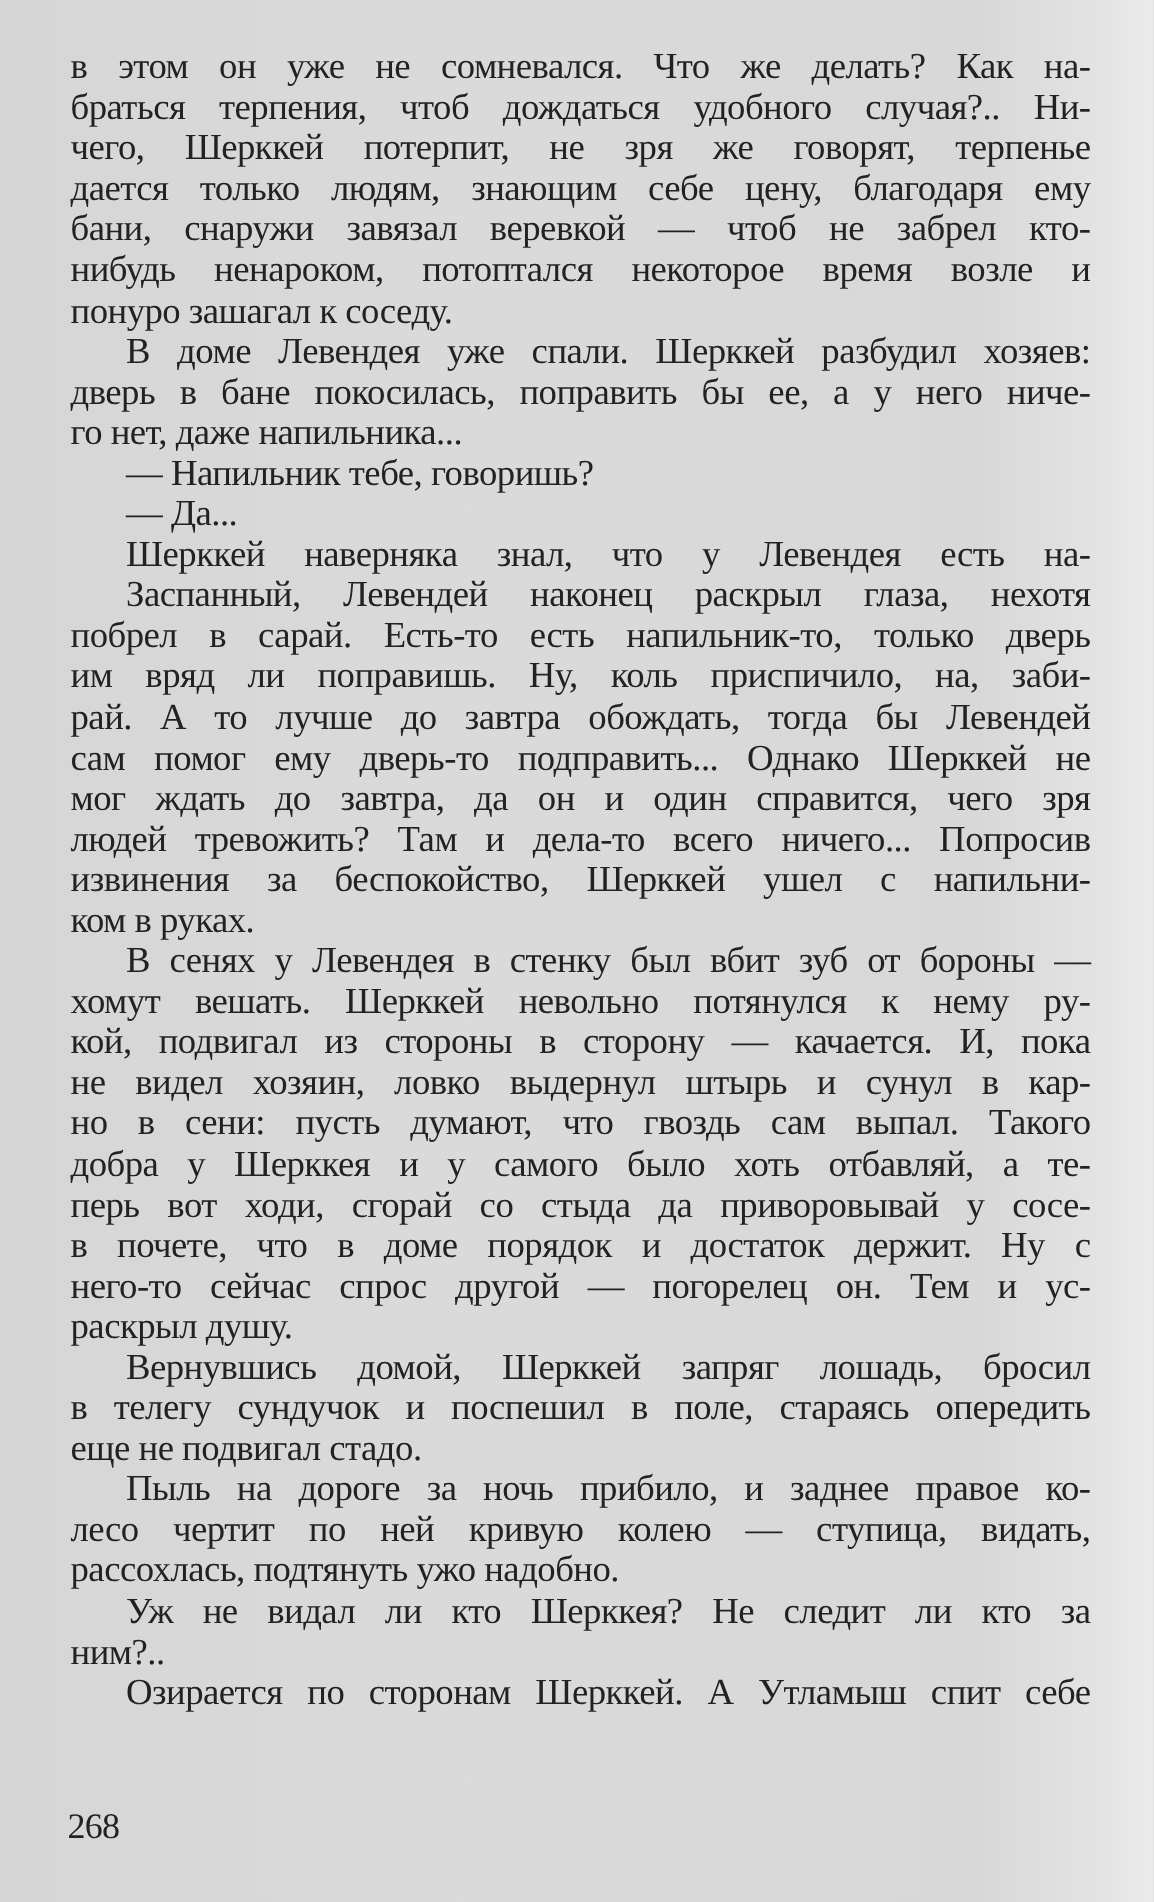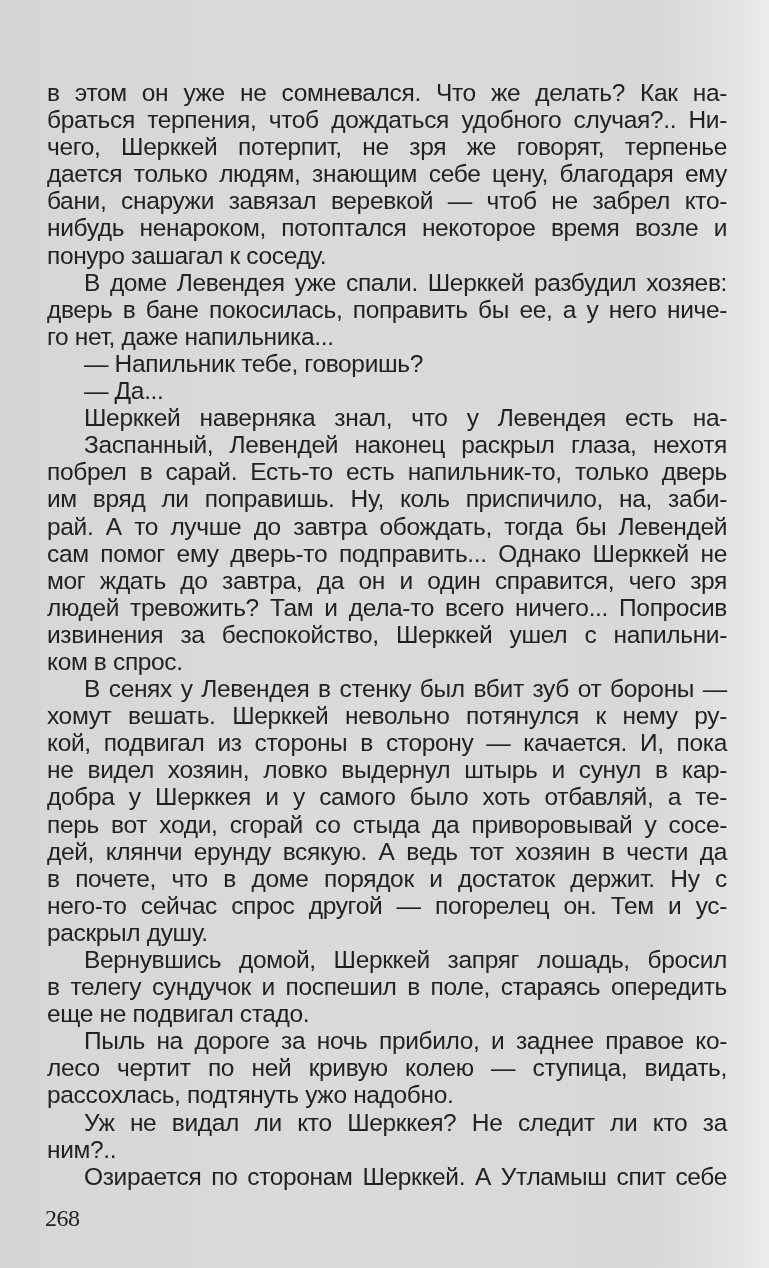--- a/index.html
+++ b/index.html
@@ -18,26 +18,25 @@
     left: 0; top: 0;
     width: 769px;
     height: 1268px;
     background: linear-gradient(to right, #d6d6d6 0%, #dadada 40%, #d8d8d8 85%, #e4e4e4 96%, #ececec 100%);
   }
   .text-block {
     position: absolute;
     left: 47px;
     top: 31px;
     width: 680px;
-    font-family: Liberation Sans, sans-serif;
+    font-family: Liberation Serif, serif;
     font-size: 24.5px;
     line-height: 27.1px;
     color: #222222;
     letter-spacing: -0.35px;
-    margin-top: 48px;
   }
   .line {
     display: block;
     white-space: nowrap;
     text-align: justify;
     text-align-last: justify;
     height: 27.1px;
   }
   .line.last {
     text-align-last: left;
@@ -74,28 +73,28 @@
       <span class="line indent last">— Да...</span>
       <span class="line indent">Шерккей наверняка знал, что у Левендея есть на-</span>
       <span class="line indent">Заспанный, Левендей наконец раскрыл глаза, нехотя</span>
       <span class="line">побрел в сарай. Есть-то есть напильник-то, только дверь</span>
       <span class="line">им вряд ли поправишь. Ну, коль приспичило, на, заби-</span>
       <span class="line">рай. А то лучше до завтра обождать, тогда бы Левендей</span>
       <span class="line">сам помог ему дверь-то подправить... Однако Шерккей не</span>
       <span class="line">мог ждать до завтра, да он и один справится, чего зря</span>
       <span class="line">людей тревожить? Там и дела-то всего ничего... Попросив</span>
       <span class="line">извинения за беспокойство, Шерккей ушел с напильни-</span>
-      <span class="line last">ком в спрос.</span>
+      <span class="line last">ком в руках.</span>
       <span class="line indent">В сенях у Левендея в стенку был вбит зуб от бороны —</span>
       <span class="line">хомут вешать. Шерккей невольно потянулся к нему ру-</span>
       <span class="line">кой, подвигал из стороны в сторону — качается. И, пока</span>
       <span class="line">не видел хозяин, ловко выдернул штырь и сунул в кар-</span>
+      <span class="line">но в сени: пусть думают, что гвоздь сам выпал. Такого</span>
       <span class="line">добра у Шерккея и у самого было хоть отбавляй, а те-</span>
       <span class="line">перь вот ходи, сгорай со стыда да приворовывай у сосе-</span>
-      <span class="line">дей, клянчи ерунду всякую. А ведь тот хозяин в чести да</span>
       <span class="line">в почете, что в доме порядок и достаток держит. Ну с</span>
       <span class="line">него-то сейчас спрос другой — погорелец он. Тем и ус-</span>
       <span class="line last">раскрыл душу.</span>
       <span class="line indent">Вернувшись домой, Шерккей запряг лошадь, бросил</span>
       <span class="line">в телегу сундучок и поспешил в поле, стараясь опередить</span>
       <span class="line last">еще не подвигал стадо.</span>
       <span class="line indent">Пыль на дороге за ночь прибило, и заднее правое ко-</span>
       <span class="line">лесо чертит по ней кривую колею — ступица, видать,</span>
       <span class="line last">рассохлась, подтянуть ужо надобно.</span>
       <span class="line indent">Уж не видал ли кто Шерккея? Не следит ли кто за</span>

